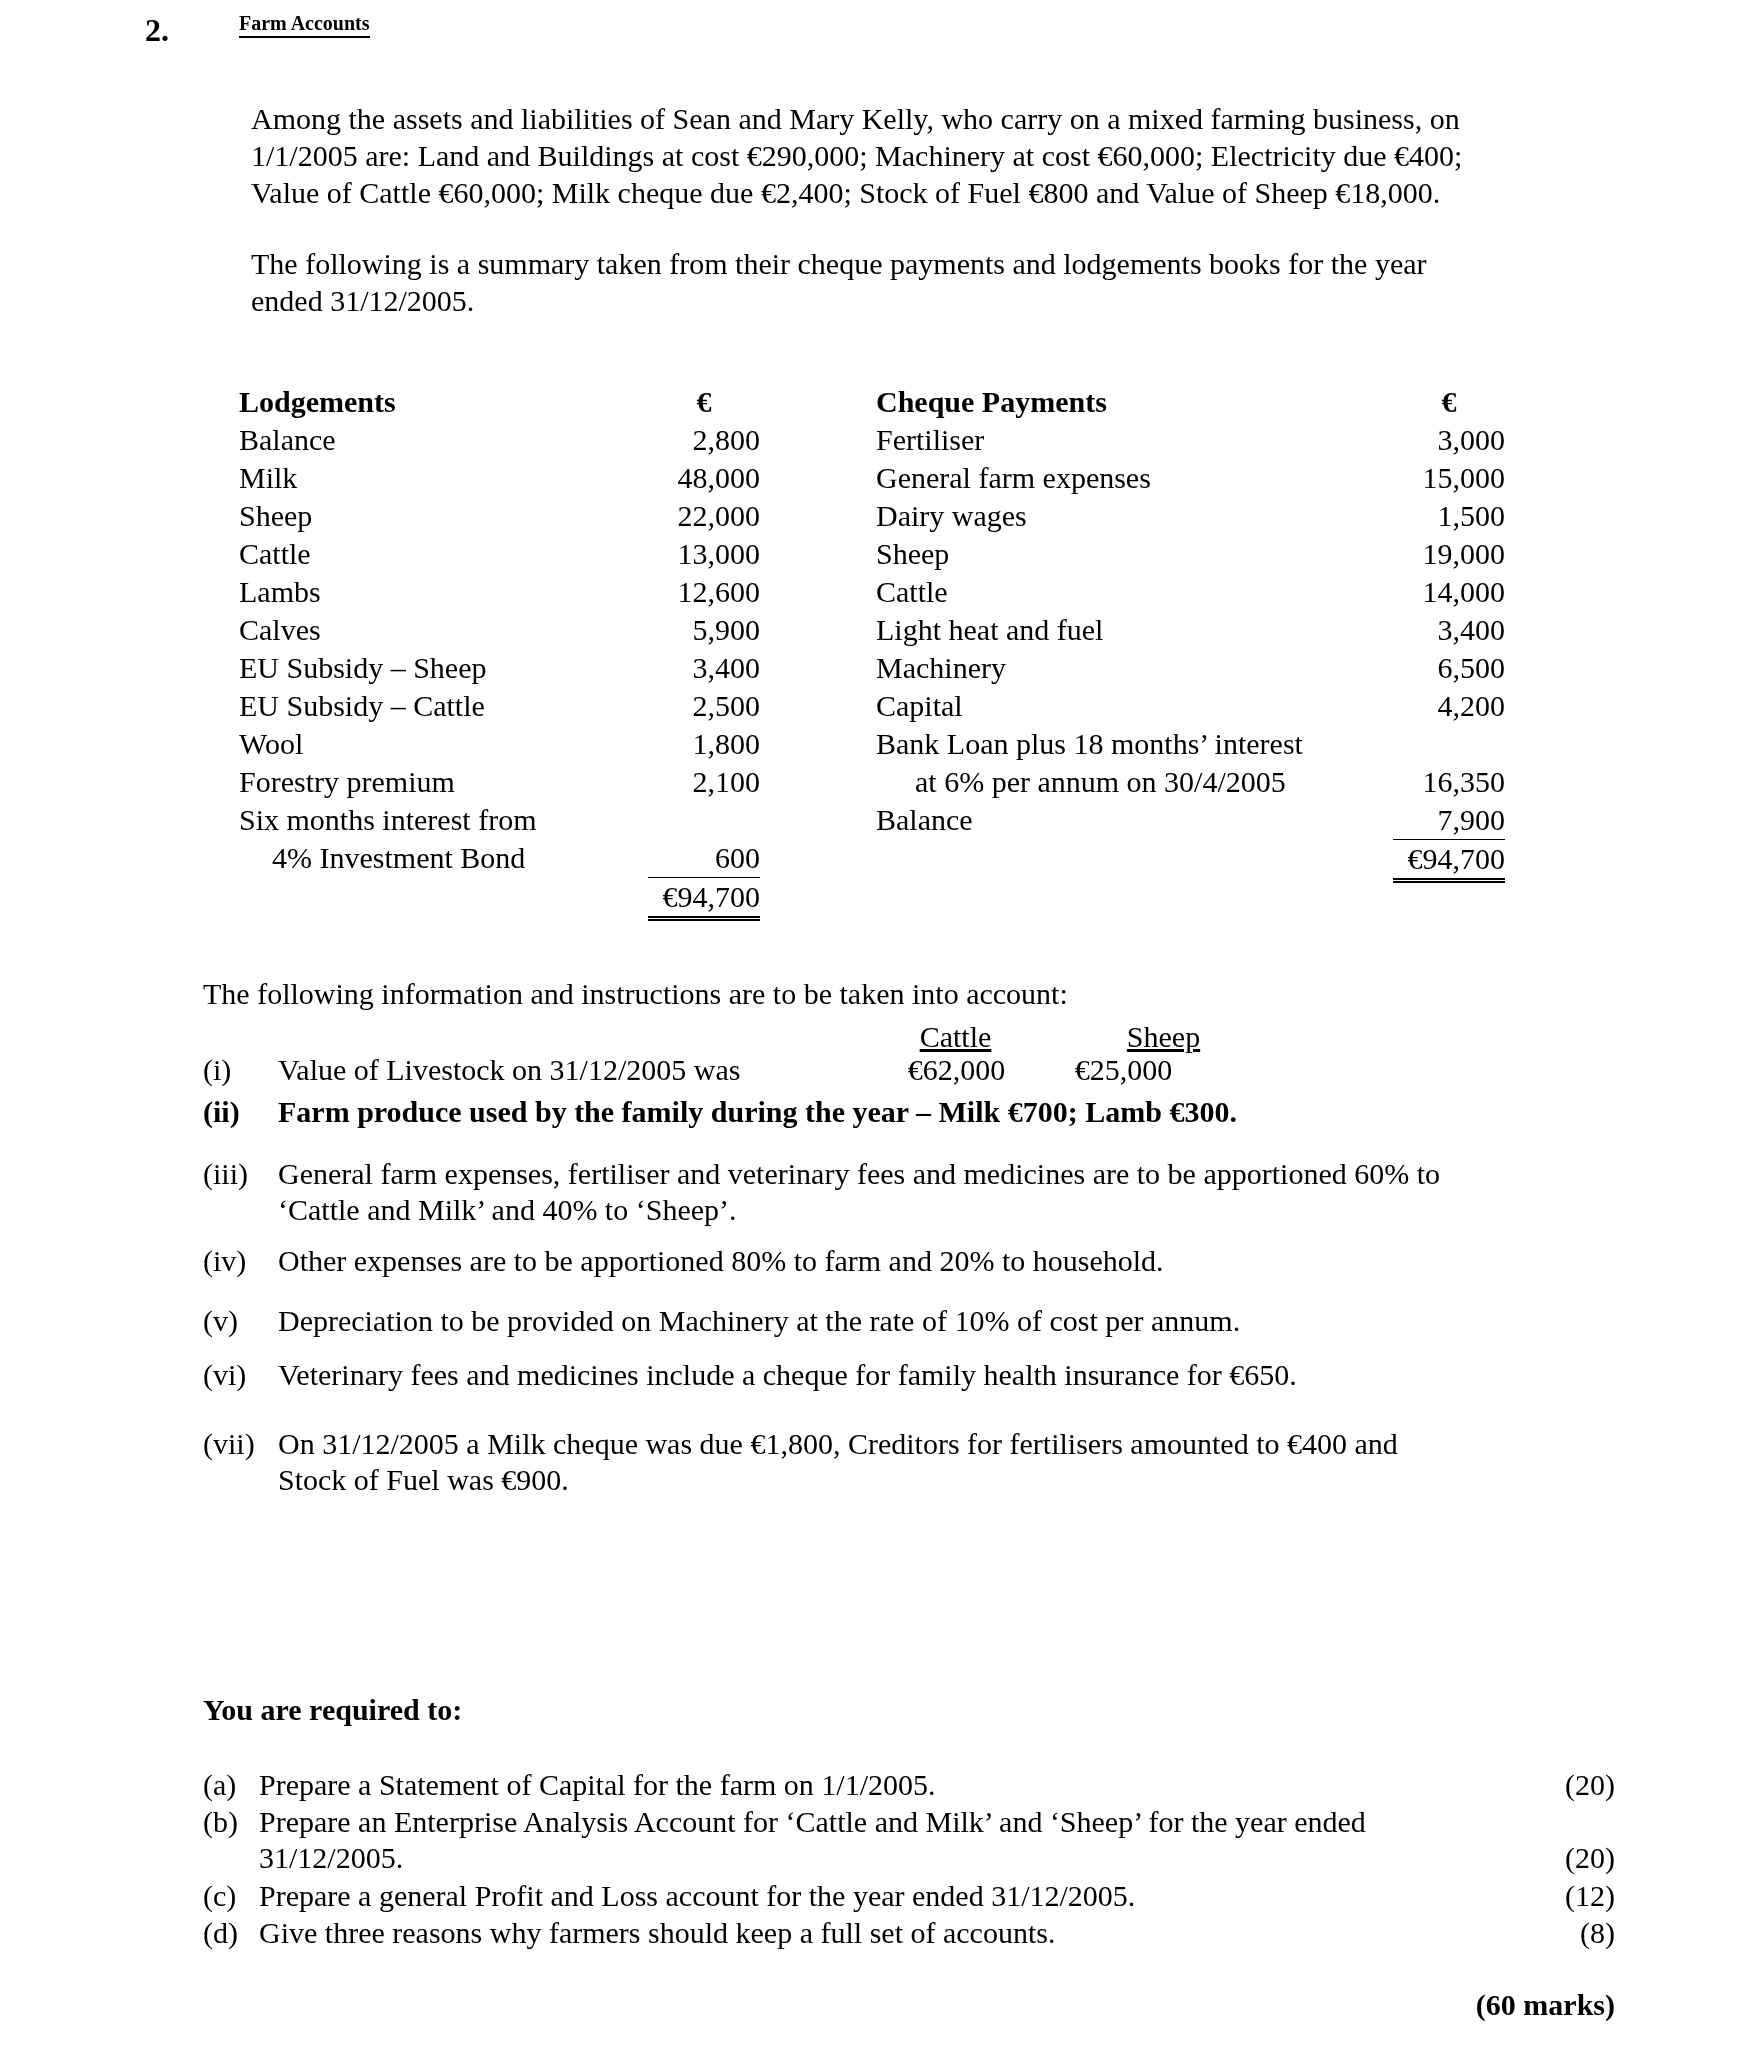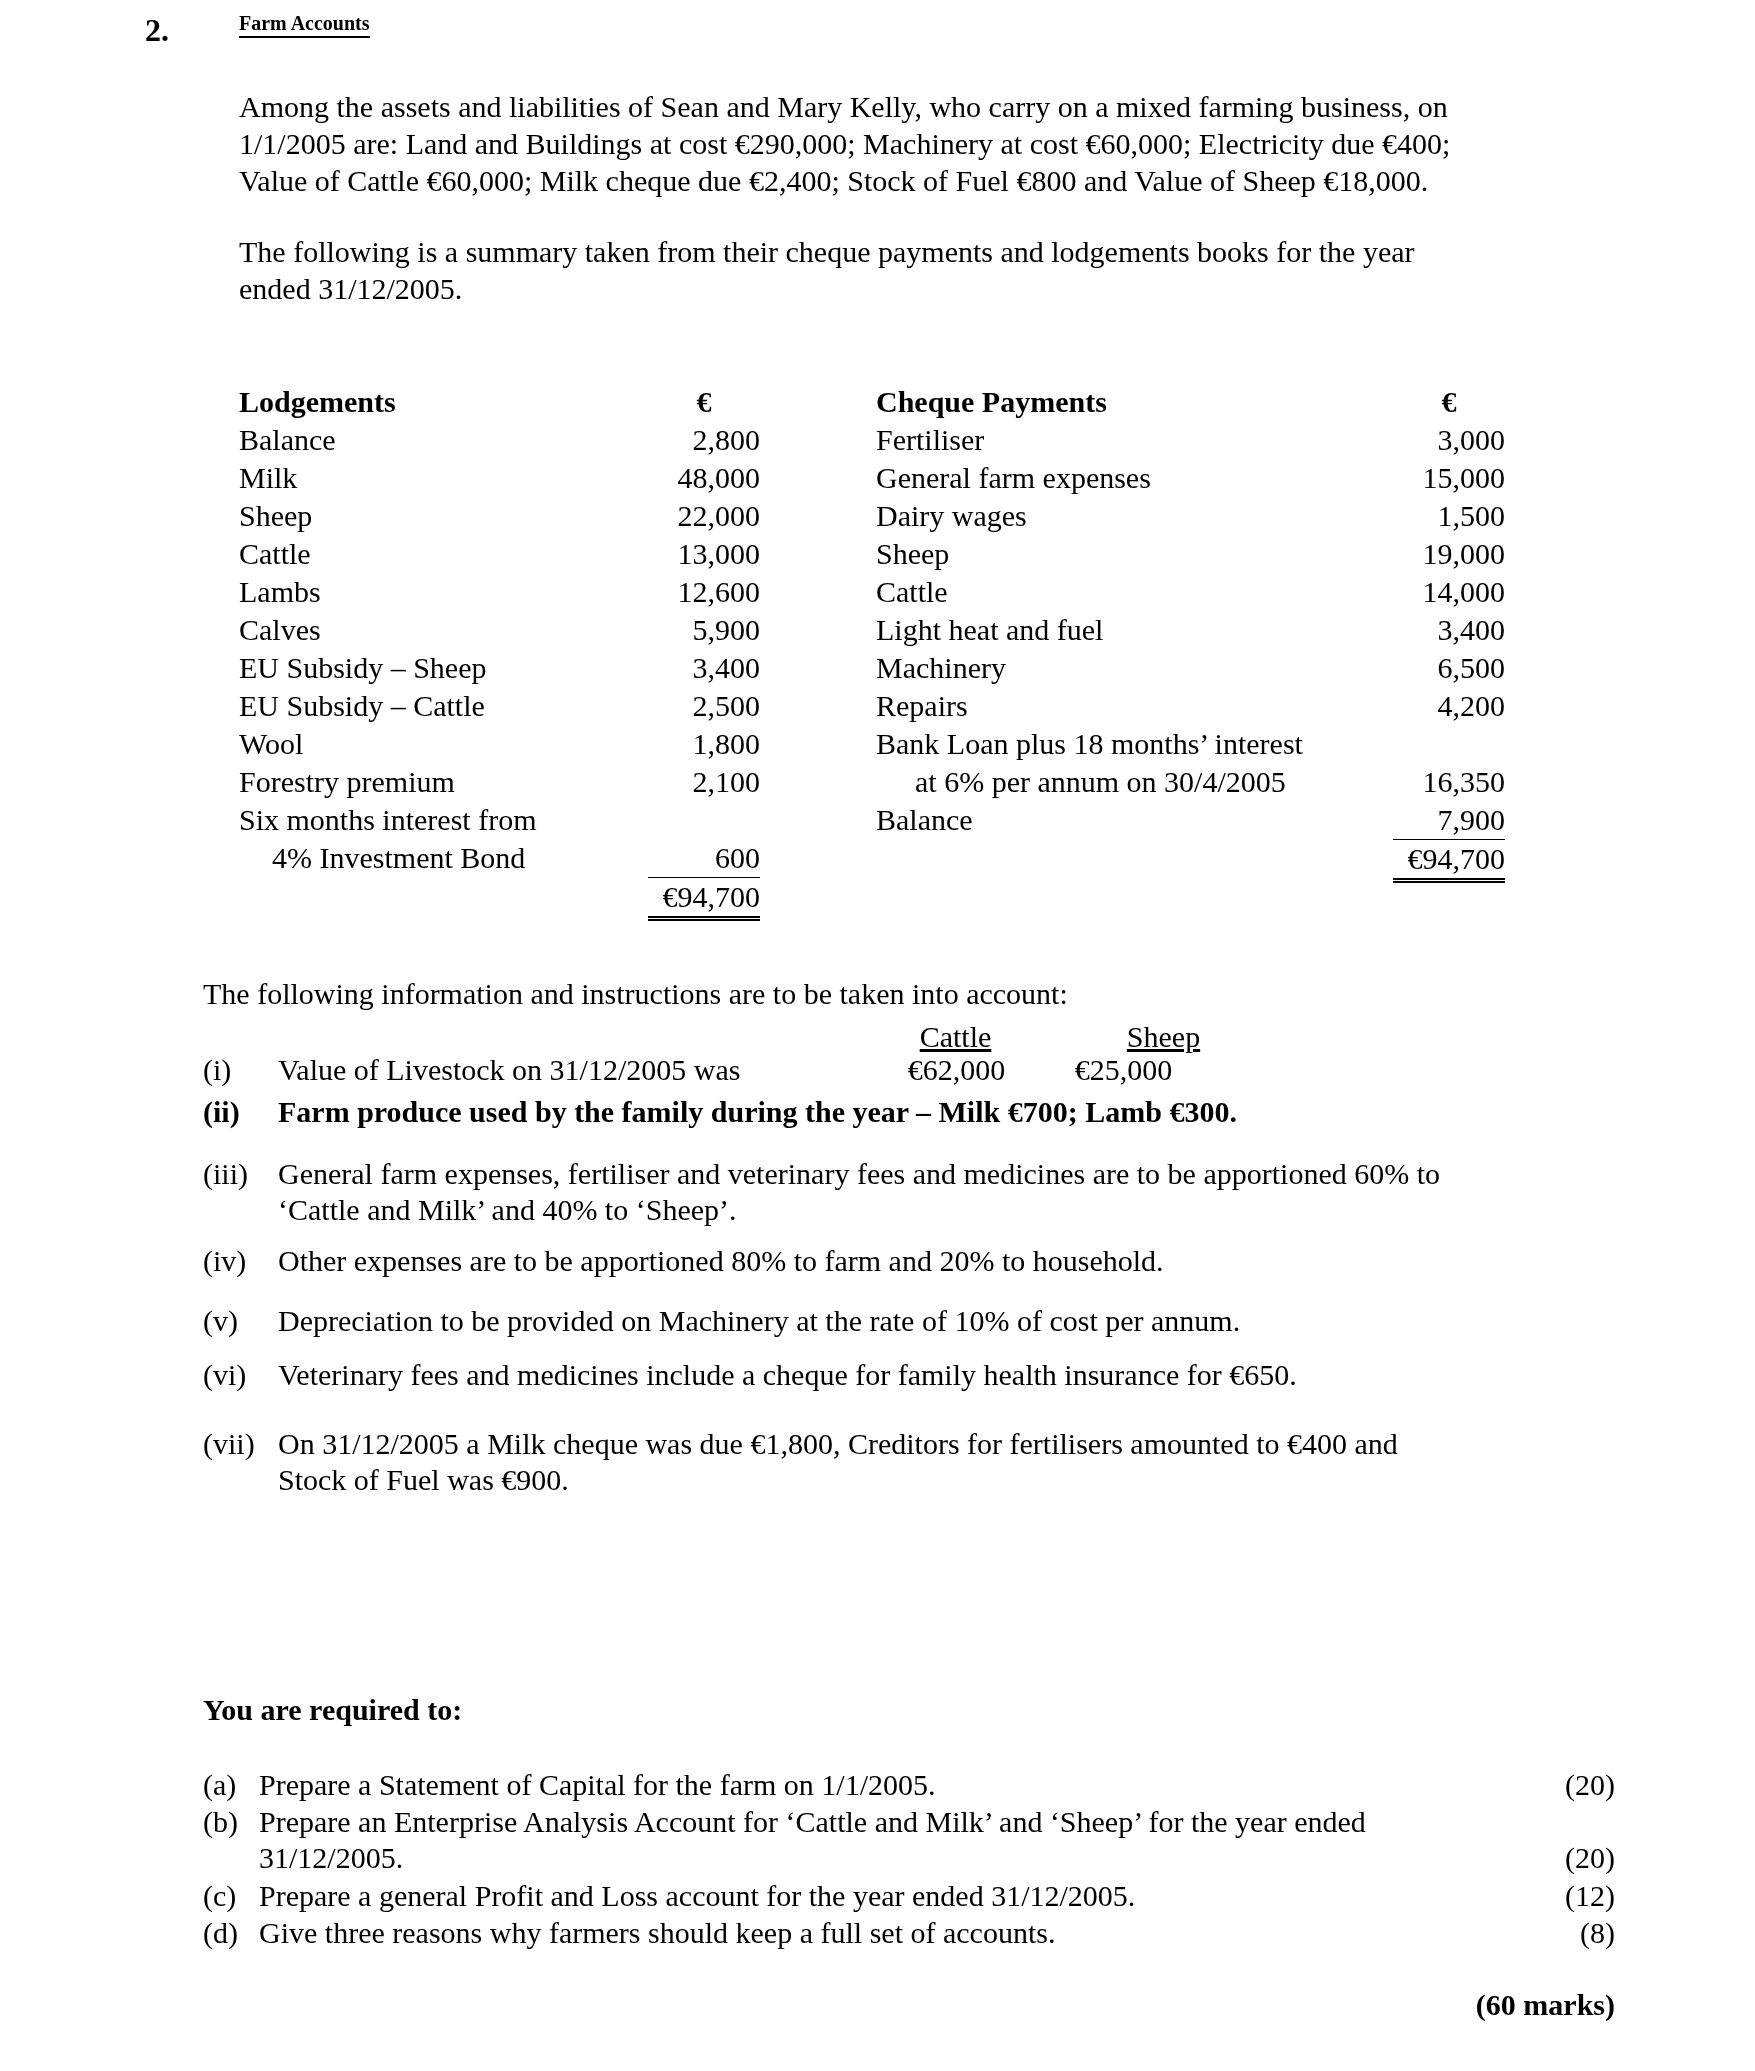--- a/index.html
+++ b/index.html
@@ -13,21 +13,21 @@
     overflow:hidden;
     margin:0 auto;
   }
 
   
   .qnum{position:absolute;left:145px;top:11.6px;font-size:32px;font-weight:bold;}
   .qtitle{position:absolute;left:239px;top:11.6px;font-size:20px;font-weight:bold;
           border-bottom:2.9px solid #000;padding-bottom:1.9px;}
 
   
-  .para{position:absolute;left:239px;margin:0;line-height:37px;white-space:pre;}
+  .para{position:absolute;left:239px;margin:12px;line-height:37px;white-space:pre;}
   .para1{top:88px;}
   .para2{top:233px;}
 
   
   .acct-col{position:absolute;top:383px;line-height:38px;}
   .col-lodg{left:239px;width:521px;}
   .col-pay{left:876px;width:629px;}
   .acct-row{display:flex;}
   .acct-row .lbl{flex:1 1 auto;white-space:pre;}
   .acct-row .amt{flex:0 0 112px;width:112px;text-align:right;}
@@ -173,21 +173,21 @@
         </div>
         <div class="acct-row">
           <span class="lbl">Light heat and fuel</span>
           <span class="amt">3,400</span>
         </div>
         <div class="acct-row">
           <span class="lbl">Machinery</span>
           <span class="amt">6,500</span>
         </div>
         <div class="acct-row">
-          <span class="lbl">Repairs</span>
+          <span class="lbl">Capital</span>
           <span class="amt">4,200</span>
         </div>
         <div class="acct-row">
           <span class="lbl">Bank Loan plus 18 months’ interest</span>
           <span class="amt"></span>
         </div>
         <div class="acct-row indent">
           <span class="lbl">at 6% per annum on 30/4/2005</span>
           <span class="amt">16,350</span>
         </div>

